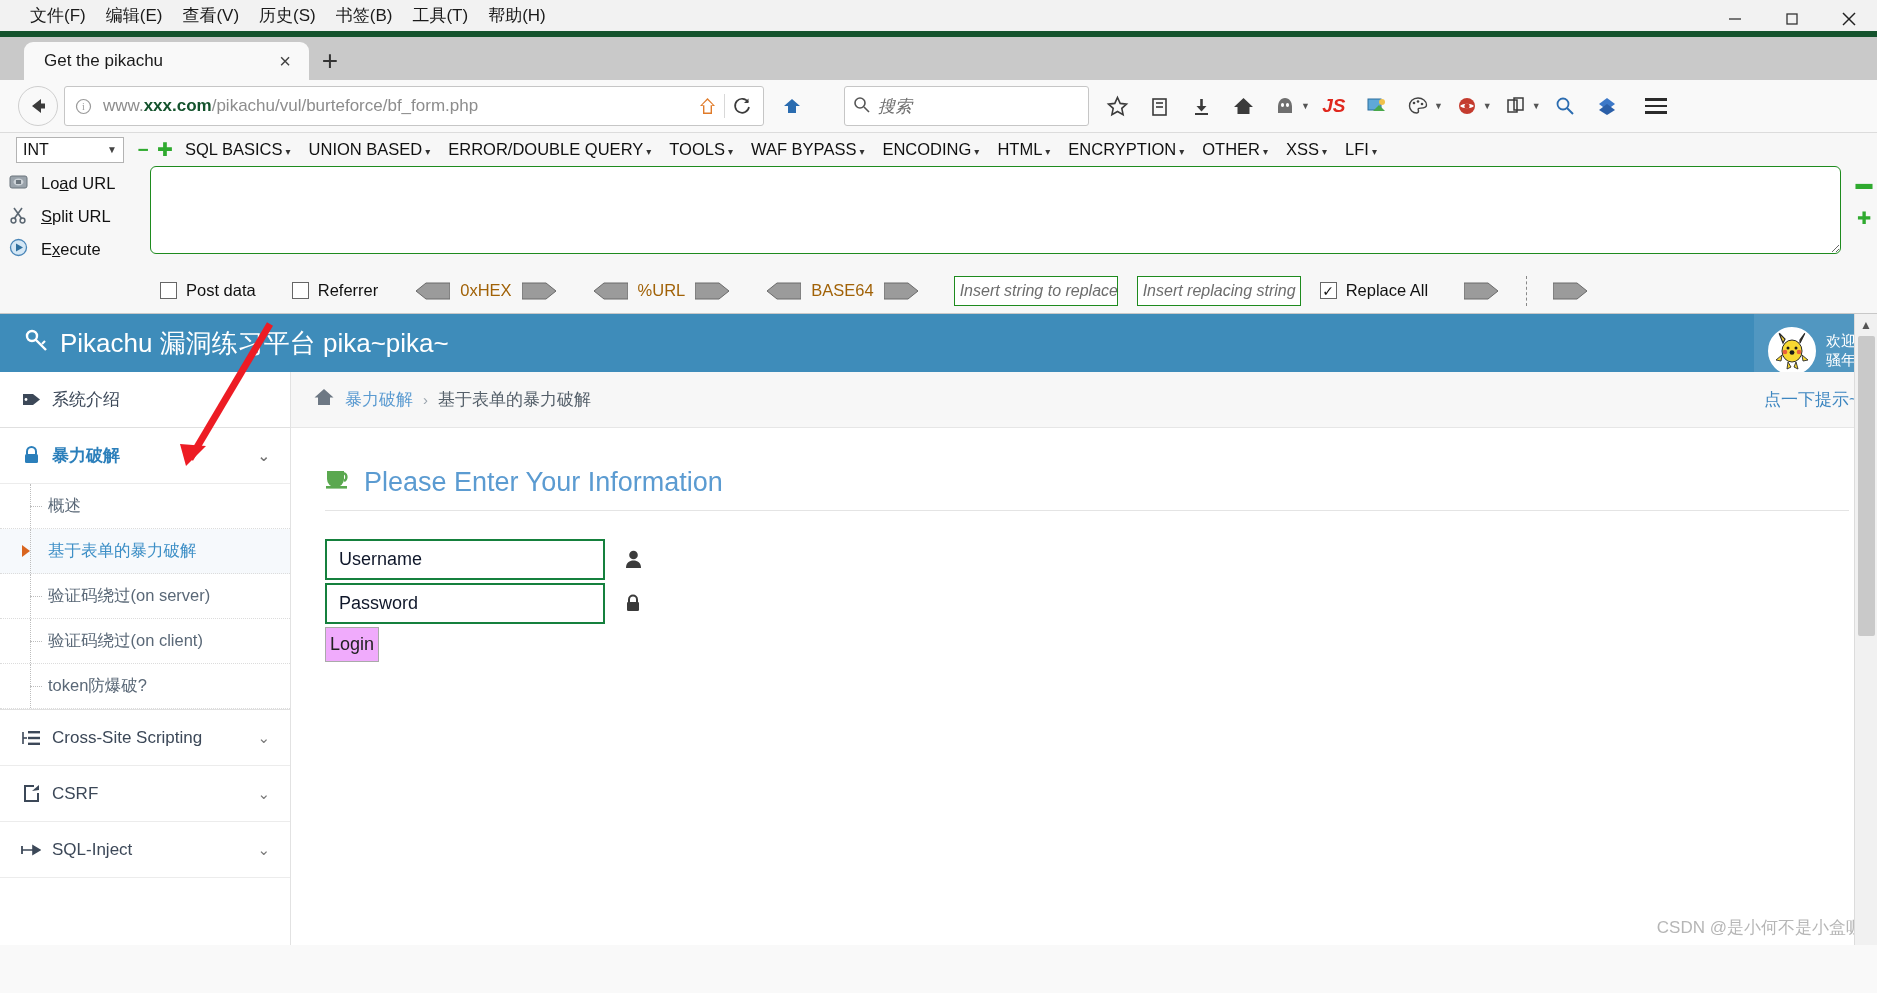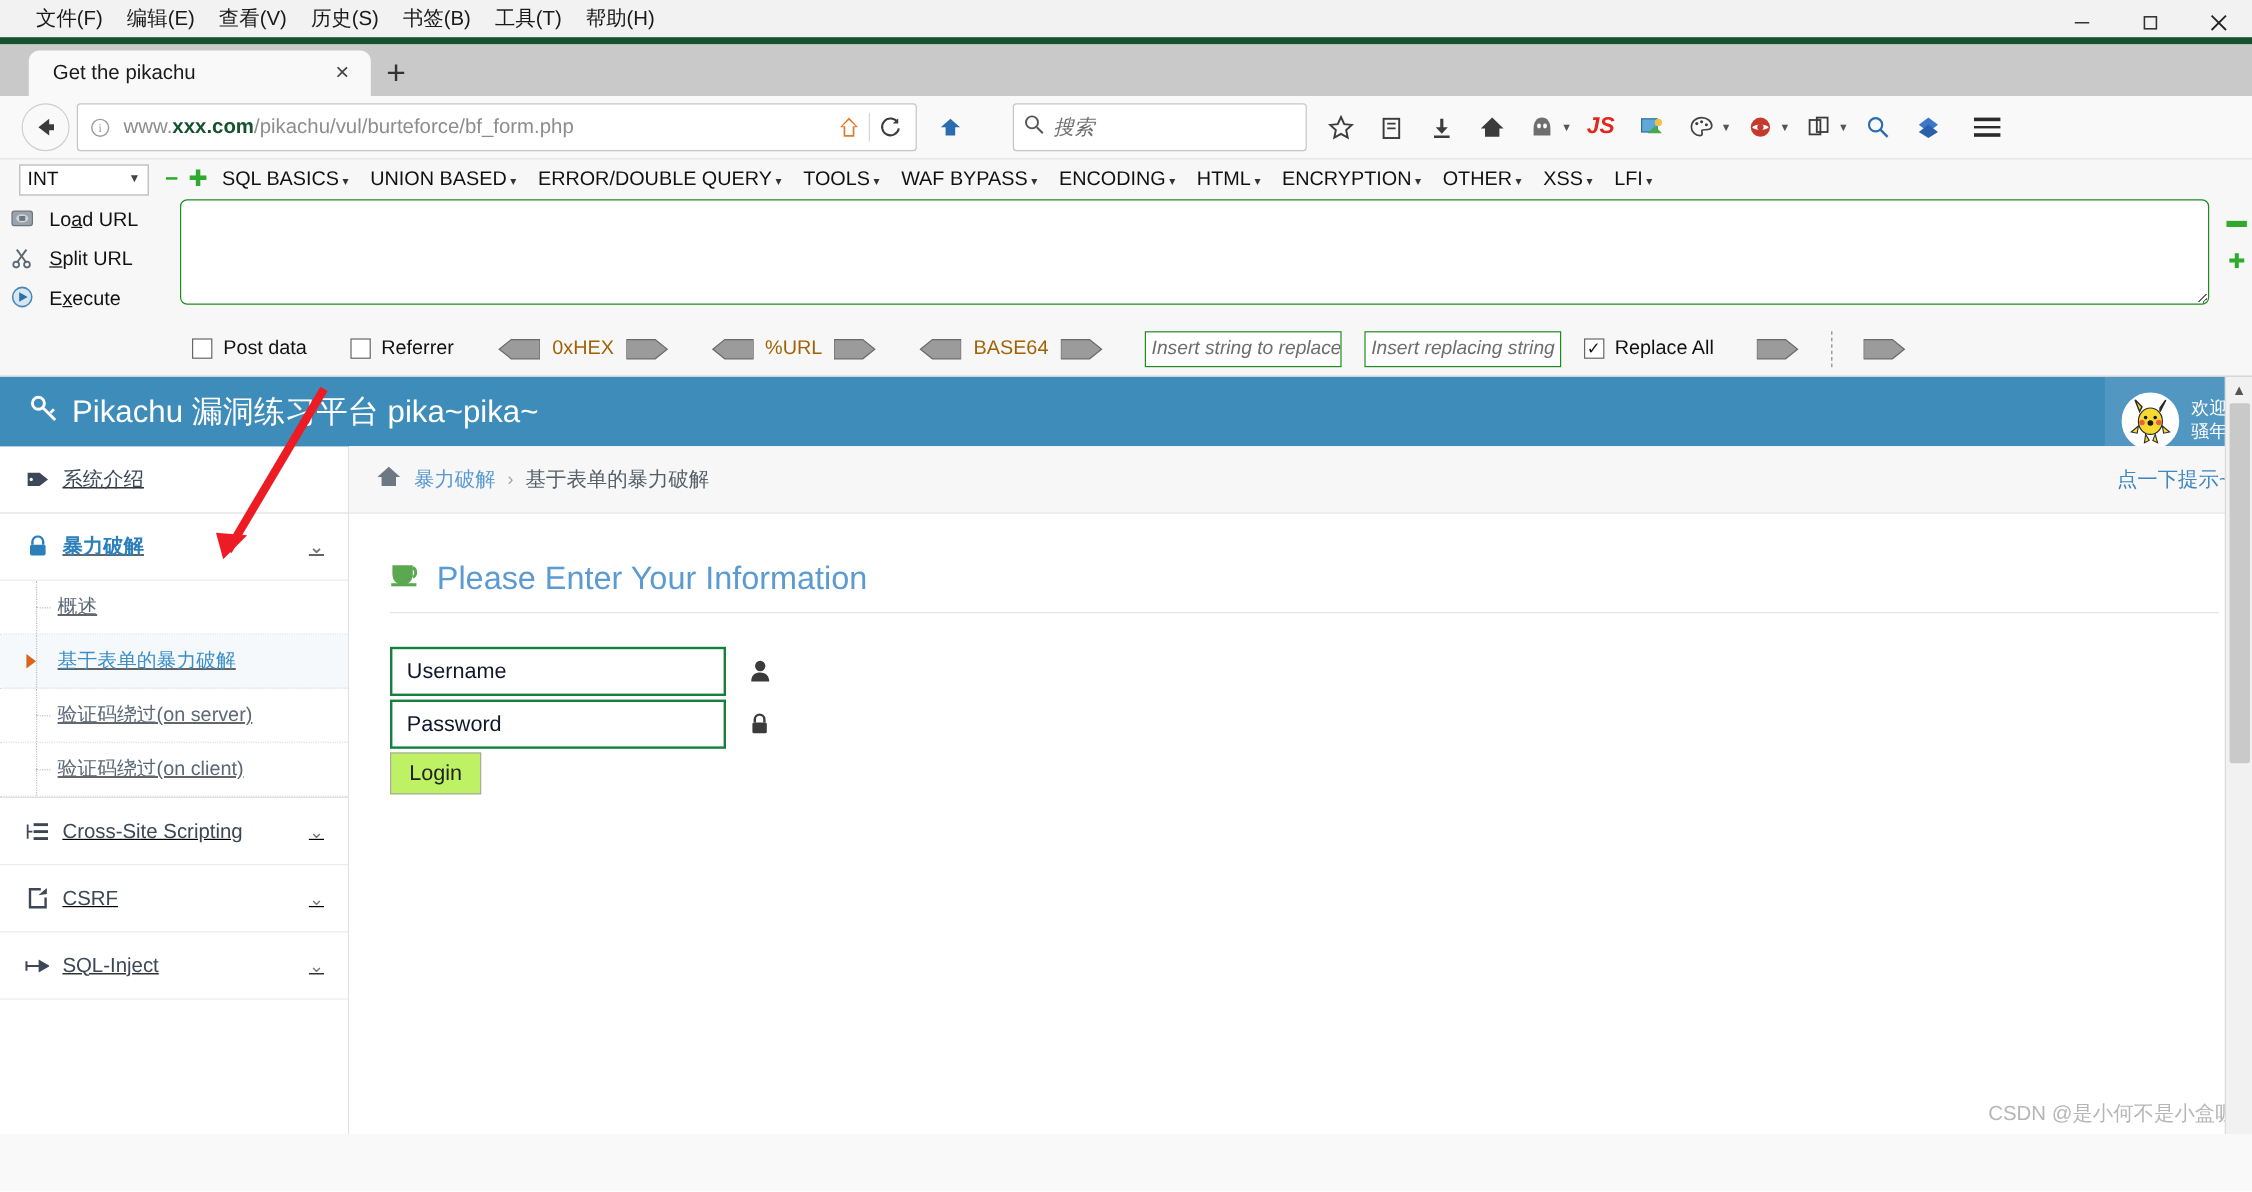--- a/index.html
+++ b/index.html
@@ -152,21 +152,20 @@
     width: 48px; height:48px; border-radius:50%; background:#fff;
     display:flex; align-items:center; justify-content:center; overflow:hidden;
     border: 2px solid #fff;
   }
   .welcome { color:#fff; font-size:15px; line-height:1.25; }
 
   .body-area { display:flex; height: 573px; }
   .sidebar {
     width: 291px; background:#fff; border-right:1px solid #e2e2e2; flex-shrink:0;
     overflow:hidden;
-    text-decoration:underline;
   }
   .sb-item {
     height: 56px; display:flex; align-items:center; gap:10px;
     padding: 0 20px; border-bottom:1px solid #ececec; font-size:17px; color:#3c4858;
     position:relative;
   }
   .sb-item.header0 { border-bottom:1px solid #e0e0e0; }
   .sb-item.active-parent { color:#2b7fbb; font-weight:700; }
   .sb-item .chev { margin-left:auto; font-size:15px; color:#777; }
   .sb-icon { width:22px; display:flex; align-items:center; justify-content:center; }
@@ -208,21 +207,21 @@
     font-size: 27px; color:#5b9bd1; font-weight:400; padding-bottom: 12px;
   }
   .hr { height:1px; background:#e4e4e4; margin-bottom: 28px; width: 1524px; }
   .frow { display:flex; align-items:center; gap:17px; margin-bottom: 3px; }
   .finput {
     width: 280px; height: 41px; border:2px solid #15803d; background:#fff;
     font-size:18px; color:#0f172a; padding: 0 12px; display:flex; align-items:center;text-align:center;
   }
   .fcon { width:22px; display:flex; align-items:center; justify-content:center; }
   .loginbtn {
-    width: 76px; height: 35px; background:#bef264; border:1px solid #aaa;
+    width: 54px; height: 35px; background:#f0abfc; border:1px solid #aaa;
     font-size:18px; color:#222; display:flex; align-items:center; justify-content:center;
   }
   .watermark {
     position:absolute; right: 20px; bottom: 6px; color:#b6b6b6; font-size:17px;
   }
 
   .scrollbar {
     position:absolute; right:0; top:0; width:23px; bottom:0; background:#f1f1f1;
     border-left:1px solid #dcdcdc;
   }
@@ -596,20 +595,24 @@
             <span class="tri"></span>
             <span>基于表单的暴力破解</span>
           </div>
           <div class="sb-sub">
             <span class="dash"></span>
             <span>验证码绕过(on server)</span>
           </div>
           <div class="sb-sub">
             <span class="dash"></span>
             <span>验证码绕过(on client)</span>
+          </div>
+          <div class="sb-sub">
+            <span class="dash"></span>
+            <span>token防爆破?</span>
           </div>
         </div>
 
         <div class="sb-item">
           <span class="sb-icon">
               <svg width="19" height="18" viewBox="0 0 19 18">
                 <line x1="1" y1="3" x2="1" y2="15" stroke="#3c4858" stroke-width="1.6"></line>
                 <line x1="1" y1="9" x2="5" y2="9" stroke="#3c4858" stroke-width="1.6"></line>
                 <rect x="6" y="2" width="12" height="2.4" fill="#3c4858"></rect>
                 <rect x="6" y="7.8" width="12" height="2.4" fill="#3c4858"></rect>

